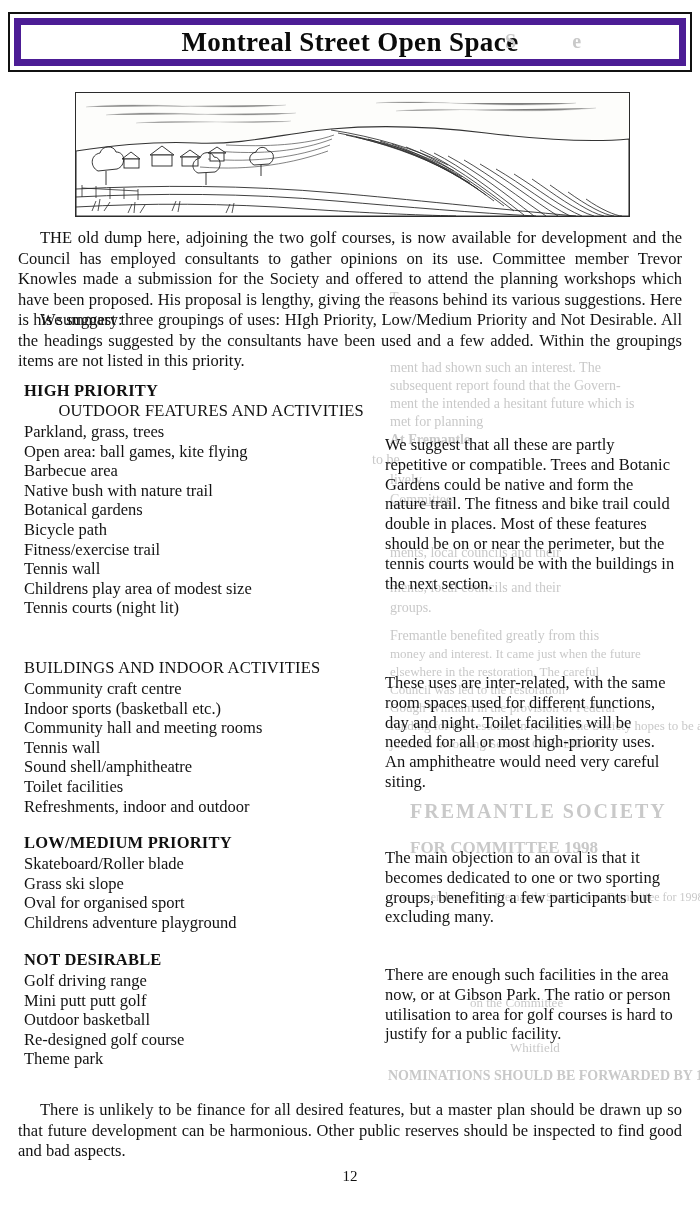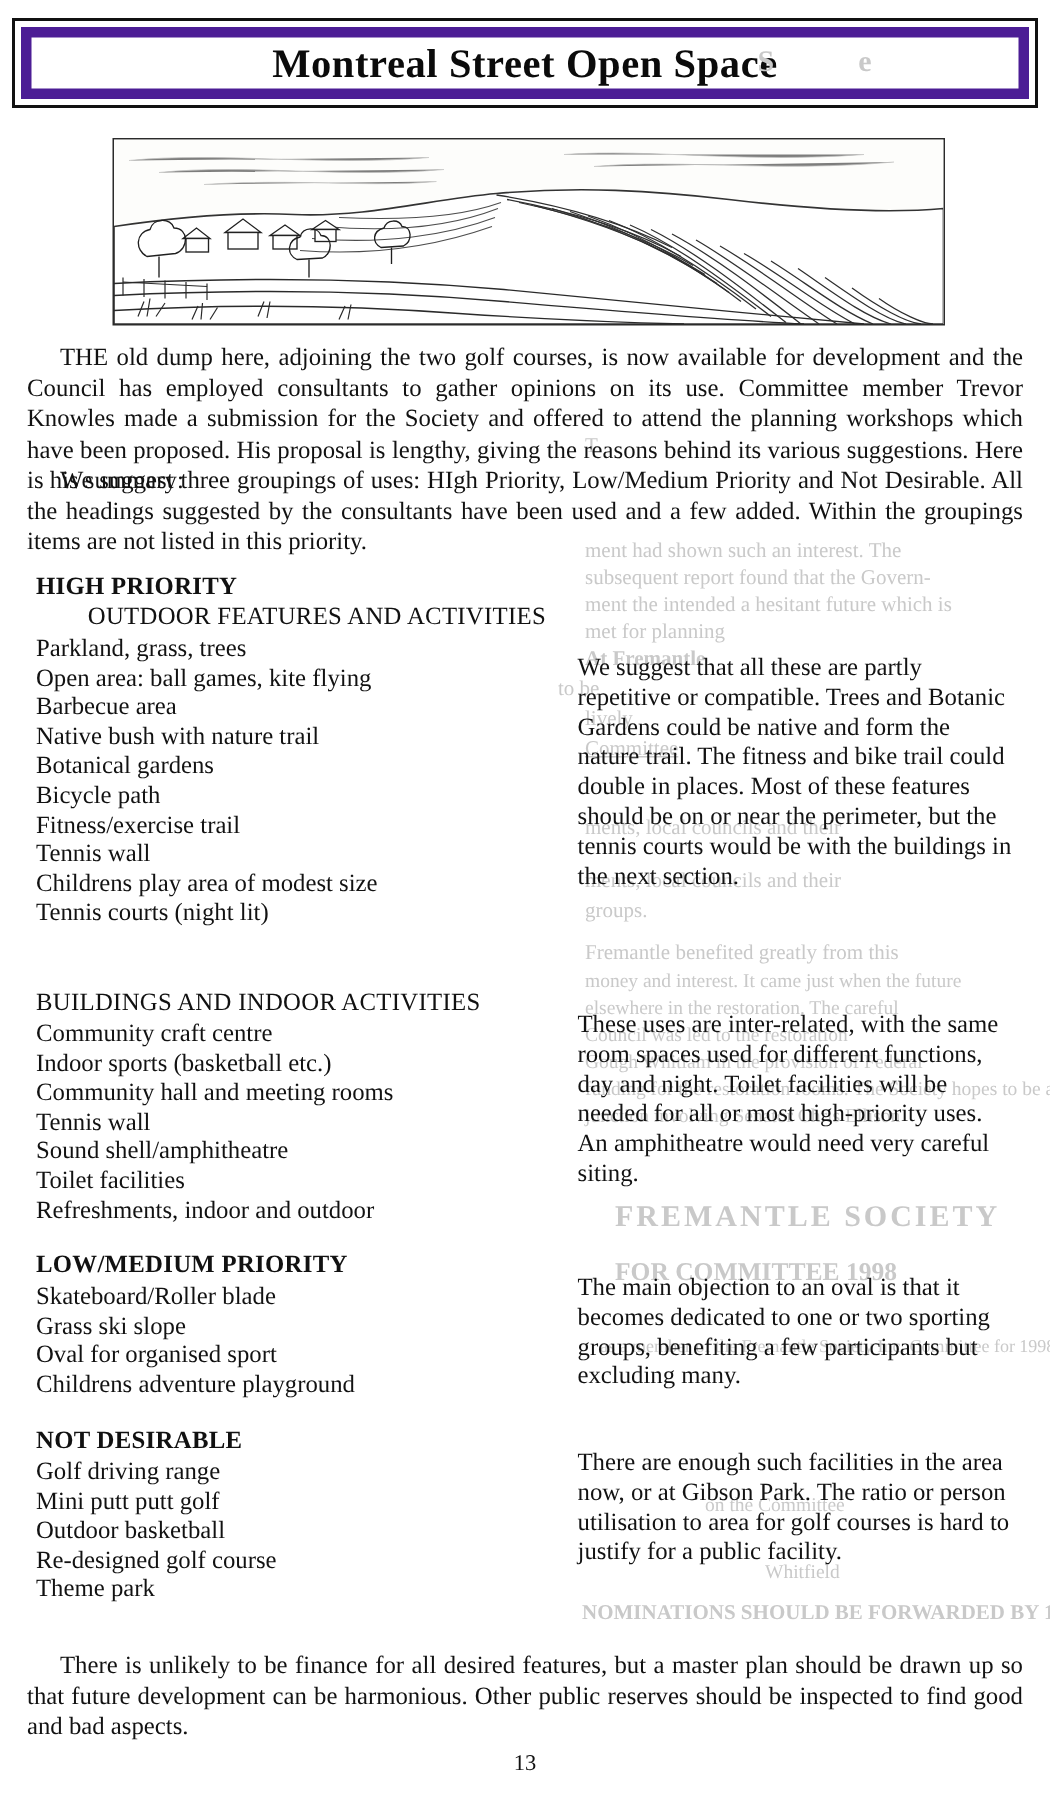--- a/index.html
+++ b/index.html
@@ -295,13 +295,13 @@
   <div>Golf driving range</div>
   <div>Mini putt putt golf</div>
   <div>Outdoor basketball</div>
   <div>Re-designed golf course</div>
   <div>Theme park</div>
 </div>
 <div class="commentary col-right" style="top:965px;">There are enough such facilities in the area now, or at Gibson Park. The ratio or person utilisation to area for golf courses is hard to justify for a public facility.</div>
 
 <div class="para" id="para-closing"><span class="indent"></span><span>There is unlikely to be finance for all desired features, but a master plan should be drawn up so that future development can be harmonious. Other public reserves should be inspected to find good and bad aspects.</span></div>
 
-<div class="page-number">13</div>
+<div class="page-number">12</div>
 
 </body></html>

